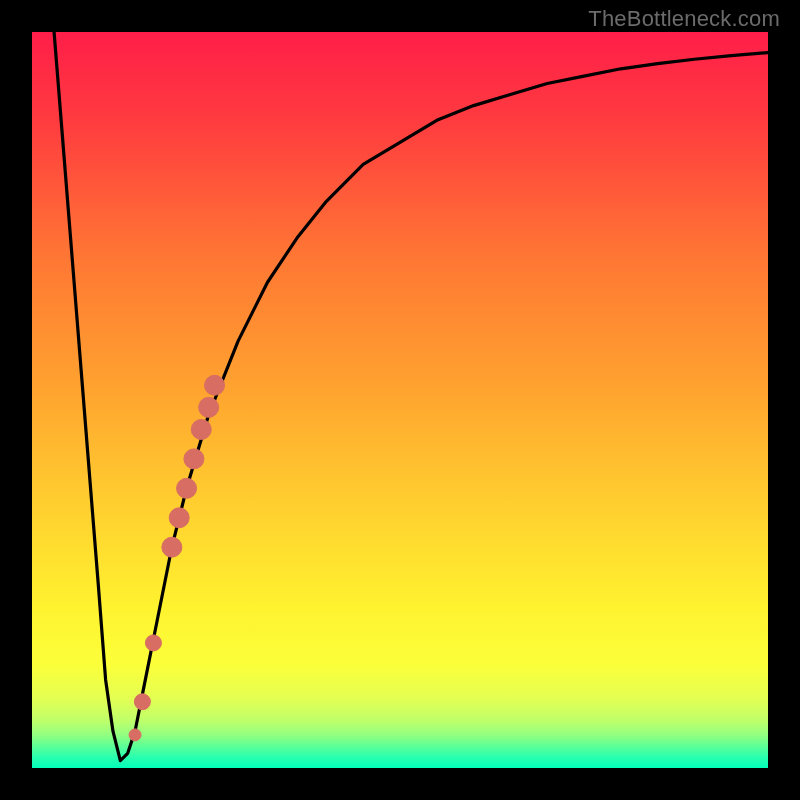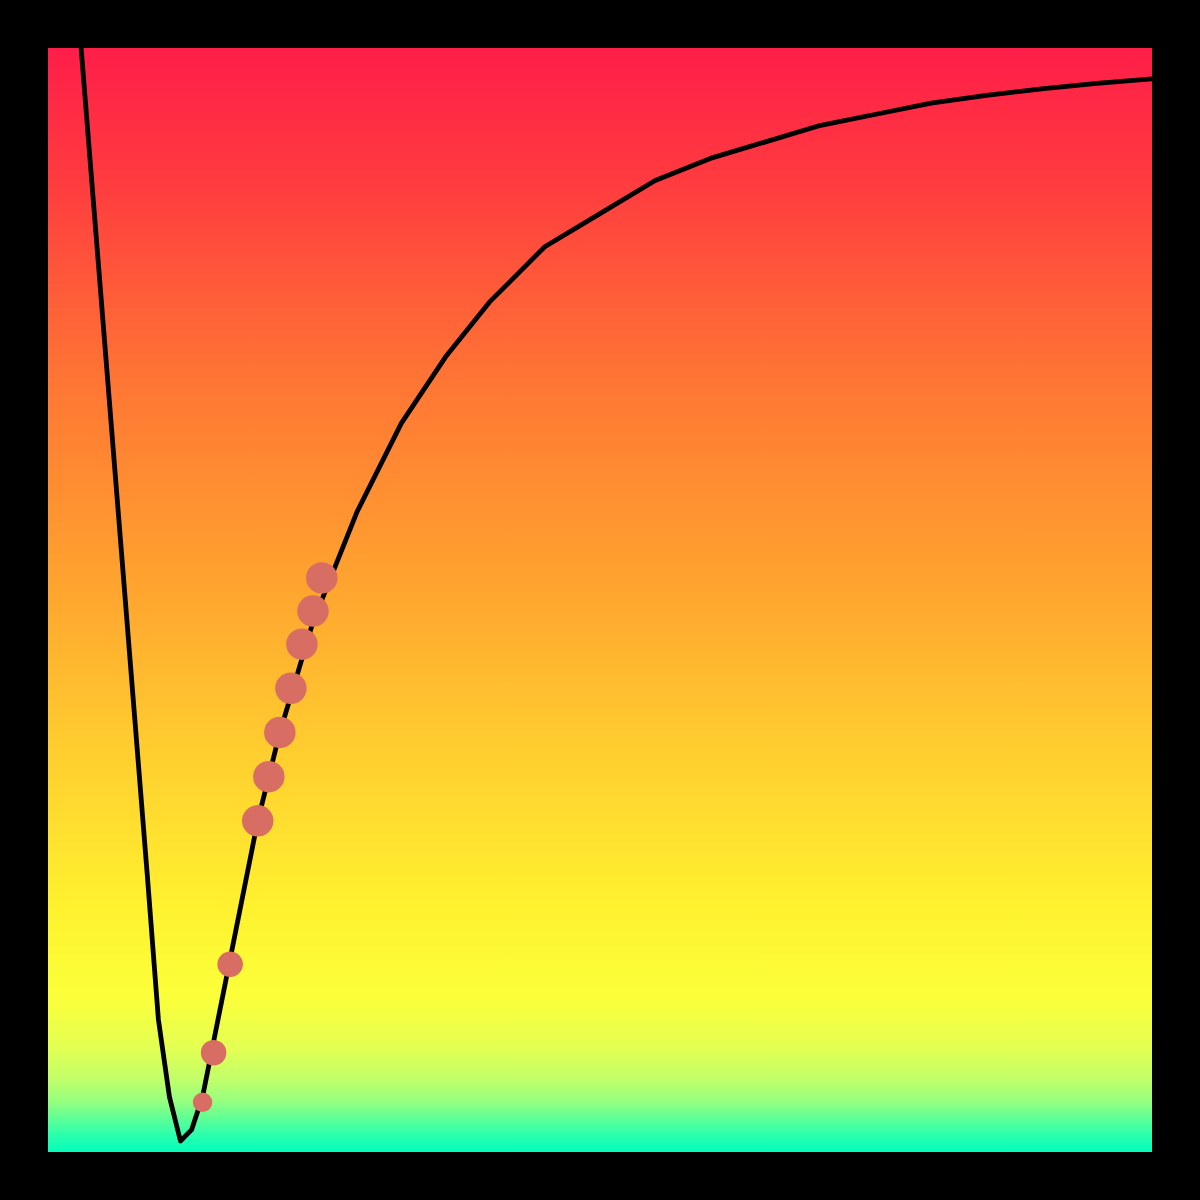--- a/index.html
+++ b/index.html
@@ -73,13 +73,14 @@
           <circle cx="139.84" cy="515.20" r="10.00" fill="#d86e63" stroke="#d86e63"></circle>
           <circle cx="147.20" cy="485.76" r="10.00" fill="#d86e63" stroke="#d86e63"></circle>
           <circle cx="154.56" cy="456.32" r="10.00" fill="#d86e63" stroke="#d86e63"></circle>
           <circle cx="161.92" cy="426.88" r="10.00" fill="#d86e63" stroke="#d86e63"></circle>
           <circle cx="169.28" cy="397.44" r="10.00" fill="#d86e63" stroke="#d86e63"></circle>
           <circle cx="176.64" cy="375.36" r="10.00" fill="#d86e63" stroke="#d86e63"></circle>
           <circle cx="182.53" cy="353.28" r="10.00" fill="#d86e63" stroke="#d86e63"></circle>
         </g>
     </svg>
   </div>
+  <div class="watermark">TheBottleneck.com</div>
 </div>
 
 </body></html>

